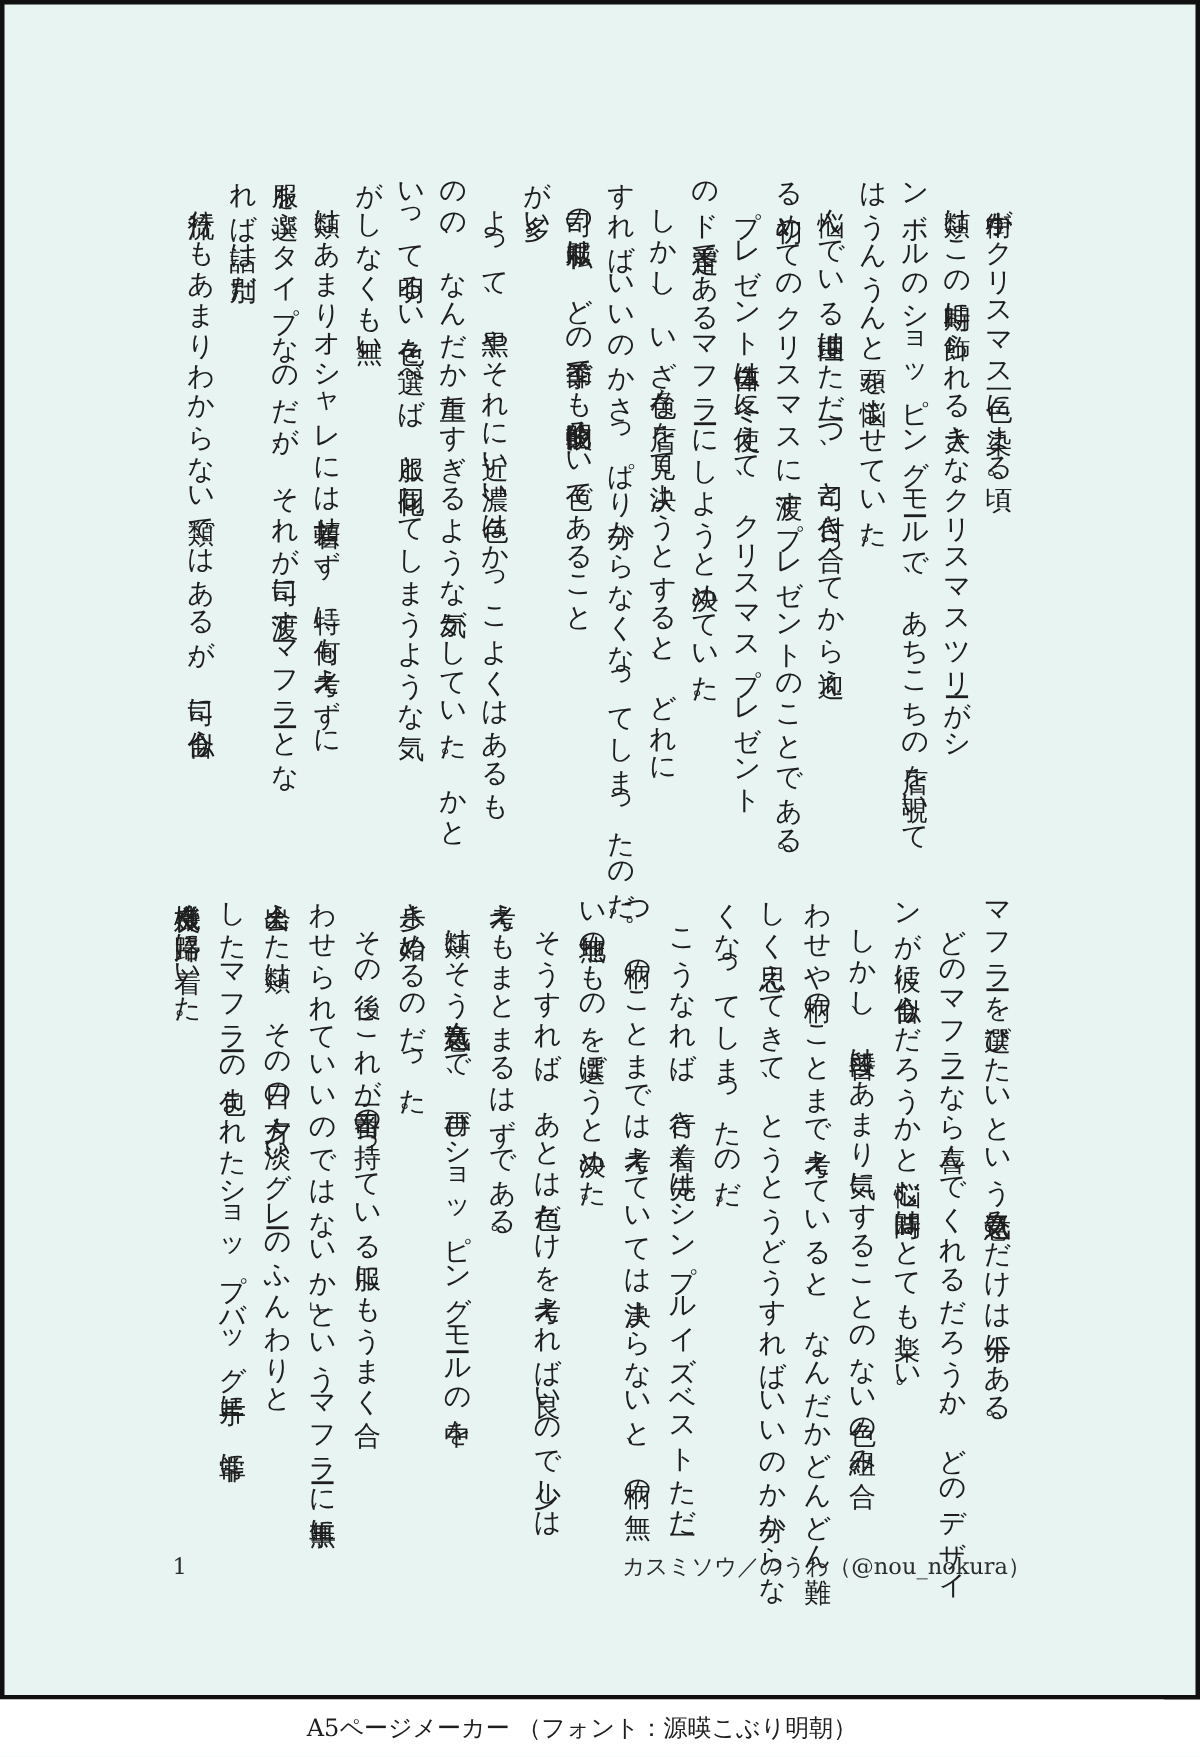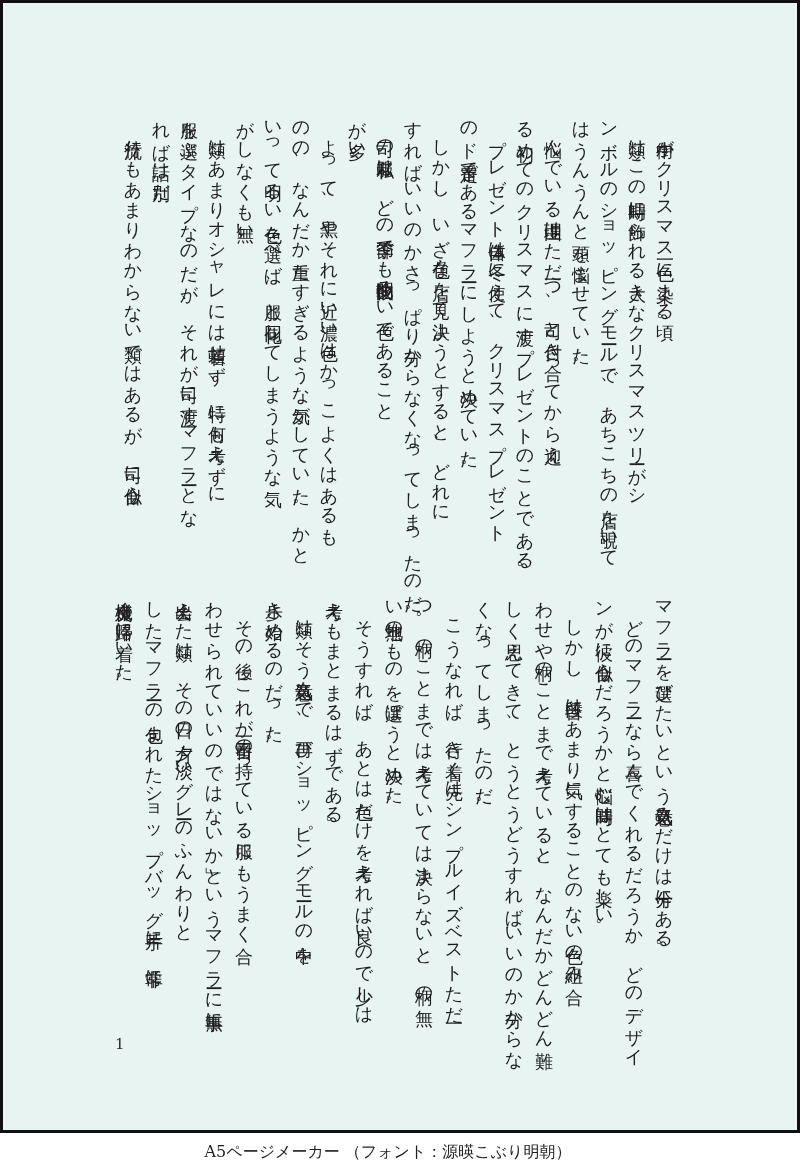--- a/index.html
+++ b/index.html
@@ -111,20 +111,21 @@
         <p class="vline">歩き始めるのだった。</p>
         <p class="vline">　その後、「これが一番司の持っている服にもうまく合</p>
         <p class="vline">わせられていいのではないか」というマフラーに無事に</p>
         <p class="vline">出会えた類は、その日の夕方、淡いグレーのふんわりと</p>
         <p class="vline">したマフラーの包まれたショップバッグ片手に、非常に</p>
         <p class="vline">機嫌良く帰路に着いた。</p>
       </div>
 
     <div class="page-footer">
       <span>1</span>
+      <span>カスミソウ／のうわ（@nou_nokura）</span>
     </div>
 
   </div>
 
   <div class="caption-strip">
     <span>A5ページメーカー （フォント：源暎こぶり明朝）</span>
   </div>
 
 </div>
 

